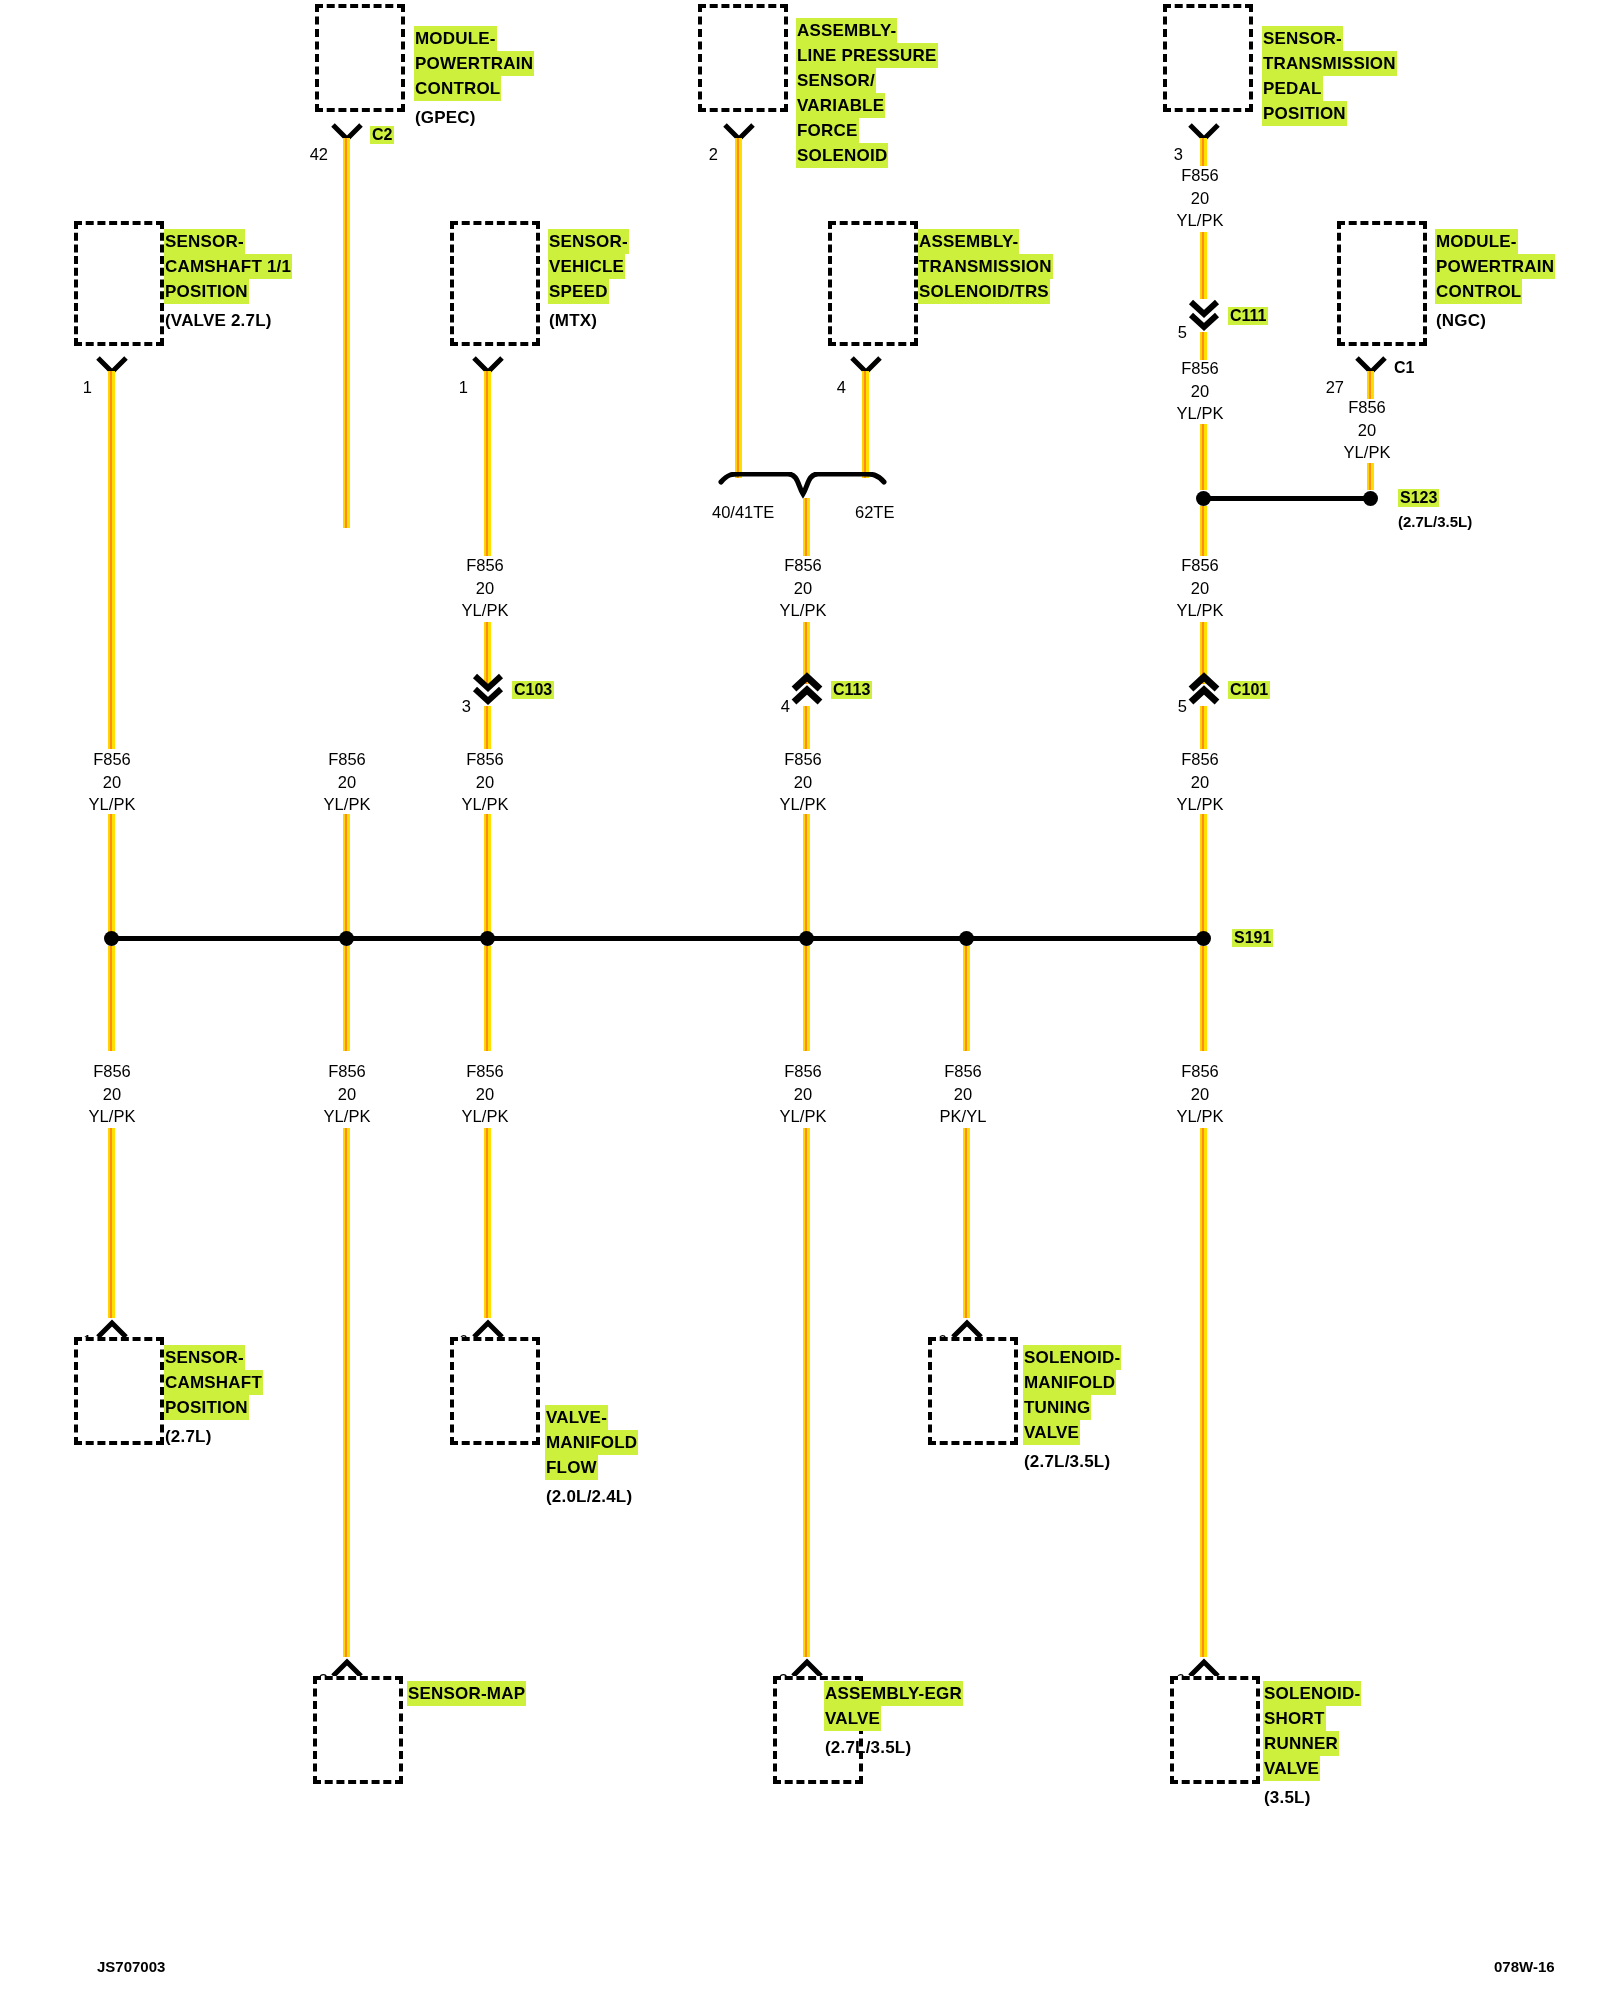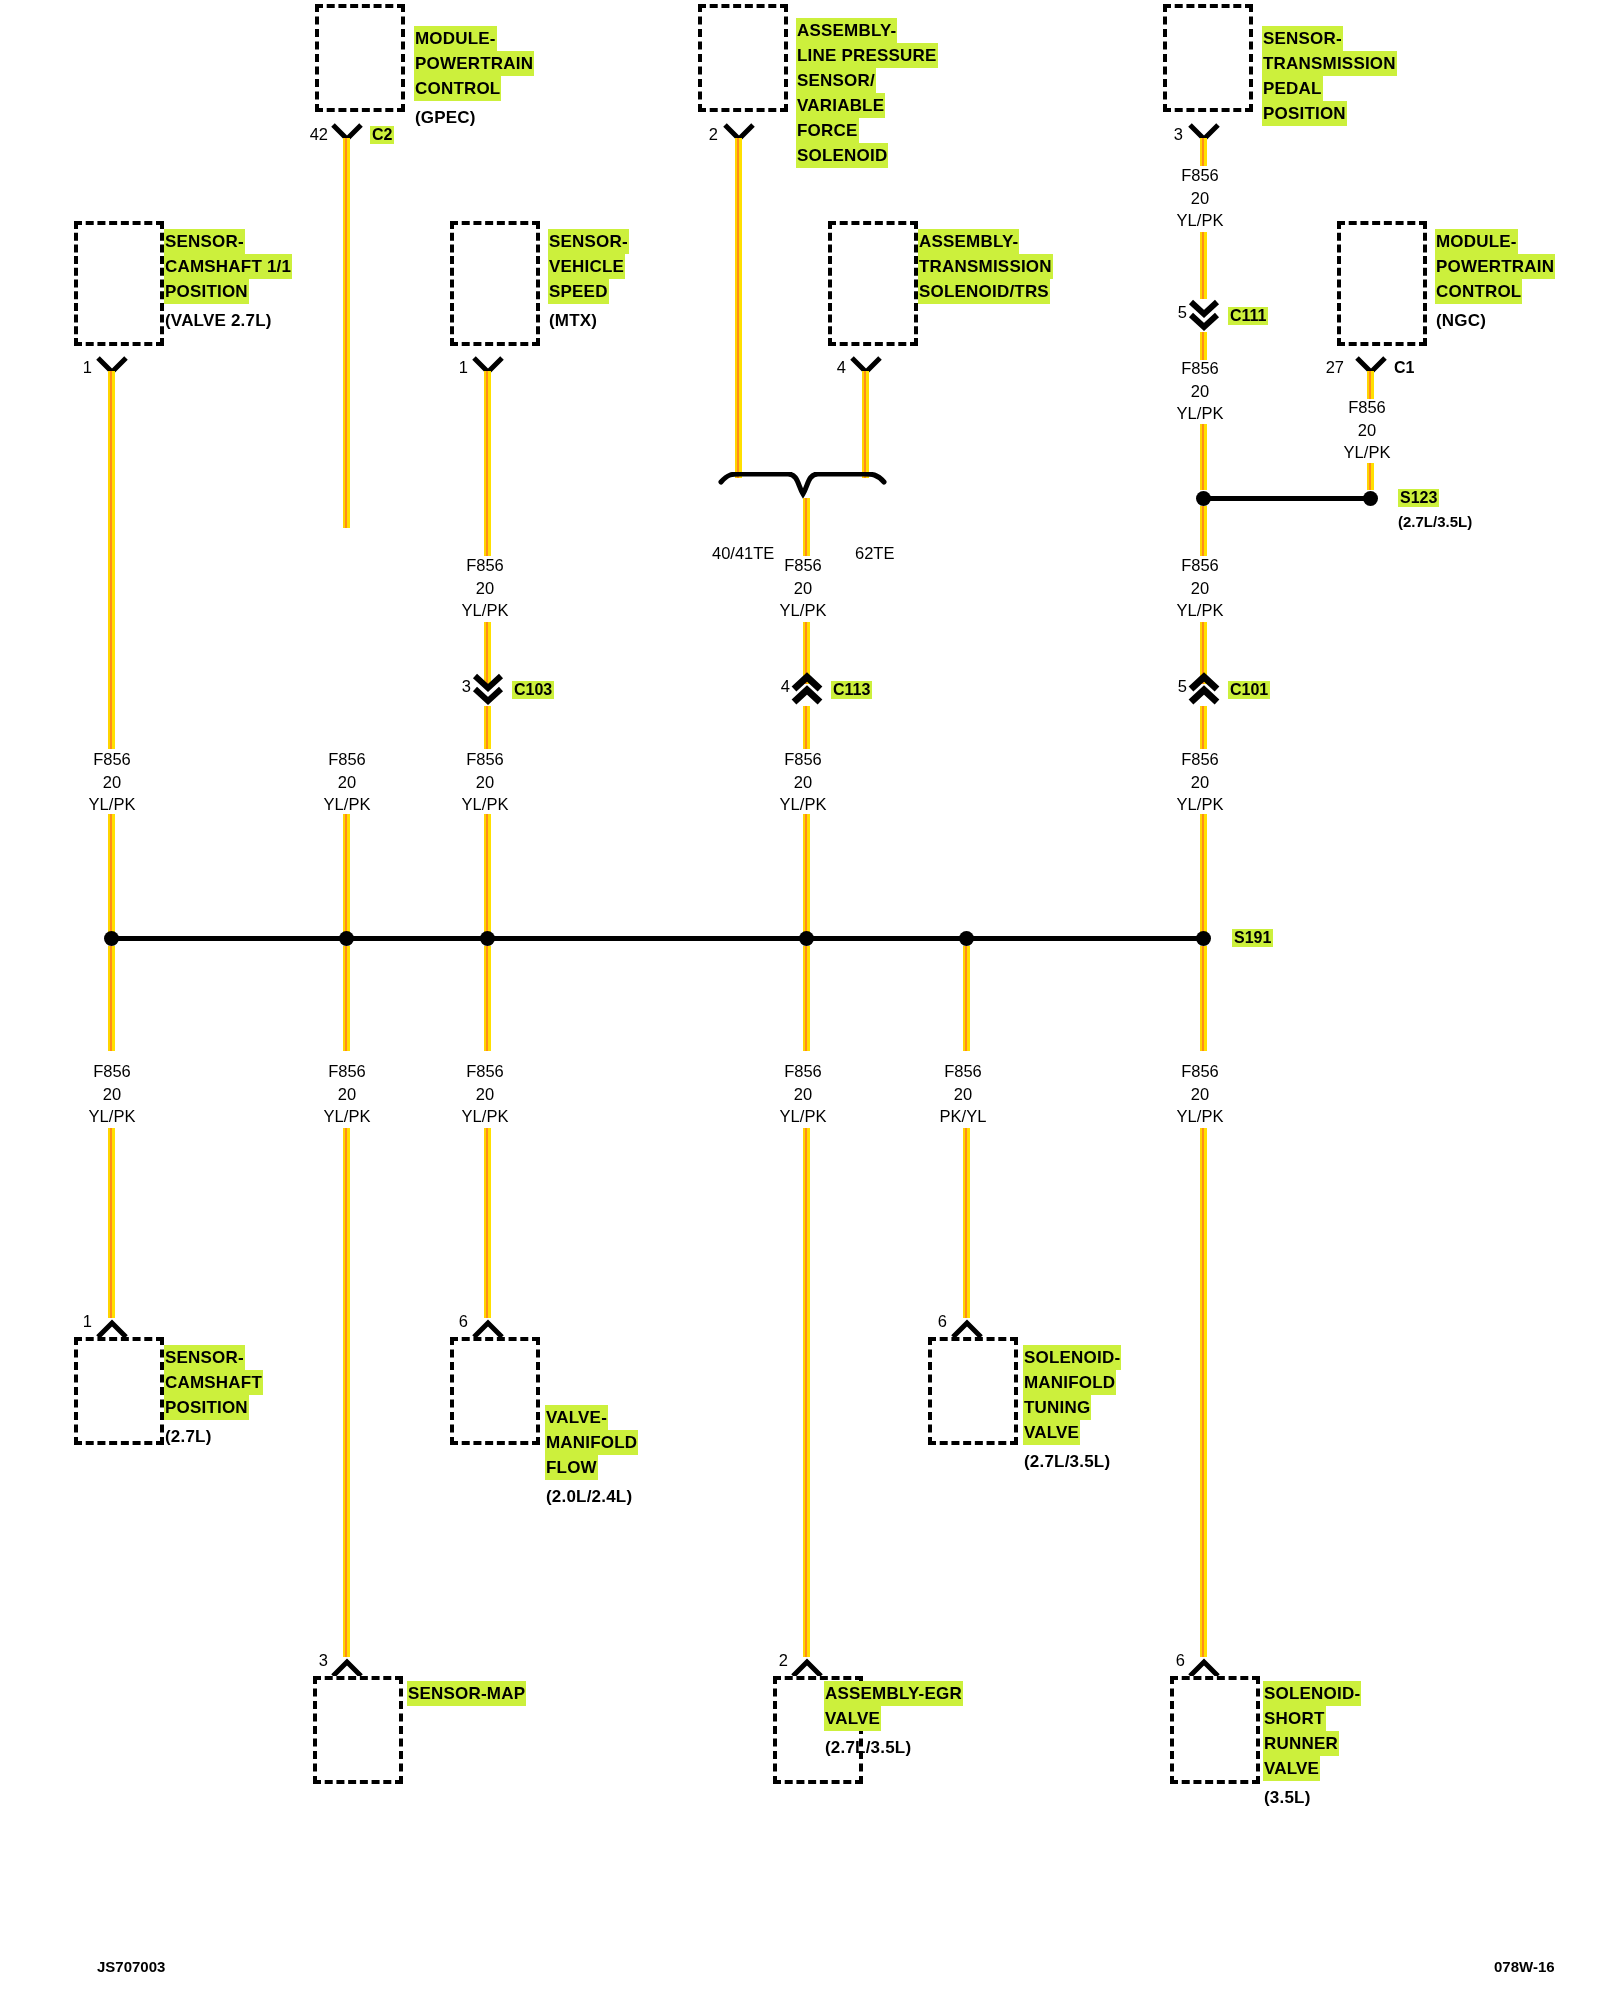--- a/index.html
+++ b/index.html
@@ -61,20 +61,21 @@
     font-weight:400;
   }
 
   
   .pin-num {
     position:absolute;
     font-size:16.5px;
     color:#000;
     text-align:right;
     white-space:nowrap;
+    margin-top:20px;
   }
 
   
   .chev { position:absolute; }
 
   
   .conn-code {
     position:absolute;
     font-size:16px;
     font-weight:bold;
@@ -97,21 +98,20 @@
     position:absolute; width:15px; height:15px;
     border-radius:50%; background:#000;
   }
 
   
   .brace-text {
     position:absolute;
     font-size:16.5px;
     color:#000;
     white-space:nowrap;
-    margin-top:41px;
   }
 
   
   .footer-text {
     position:absolute;
     font-size:15px;
     font-weight:bold;
     color:#000;
     white-space:nowrap;
   }

